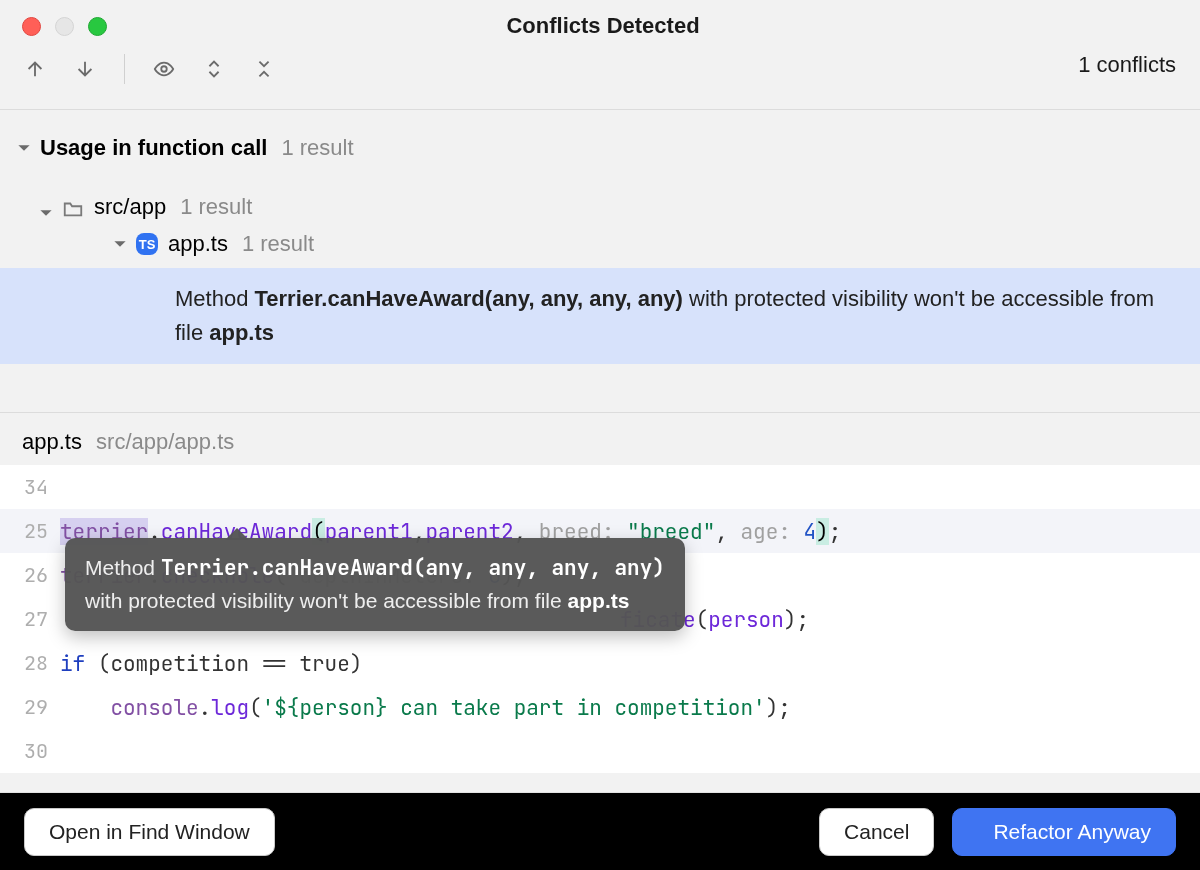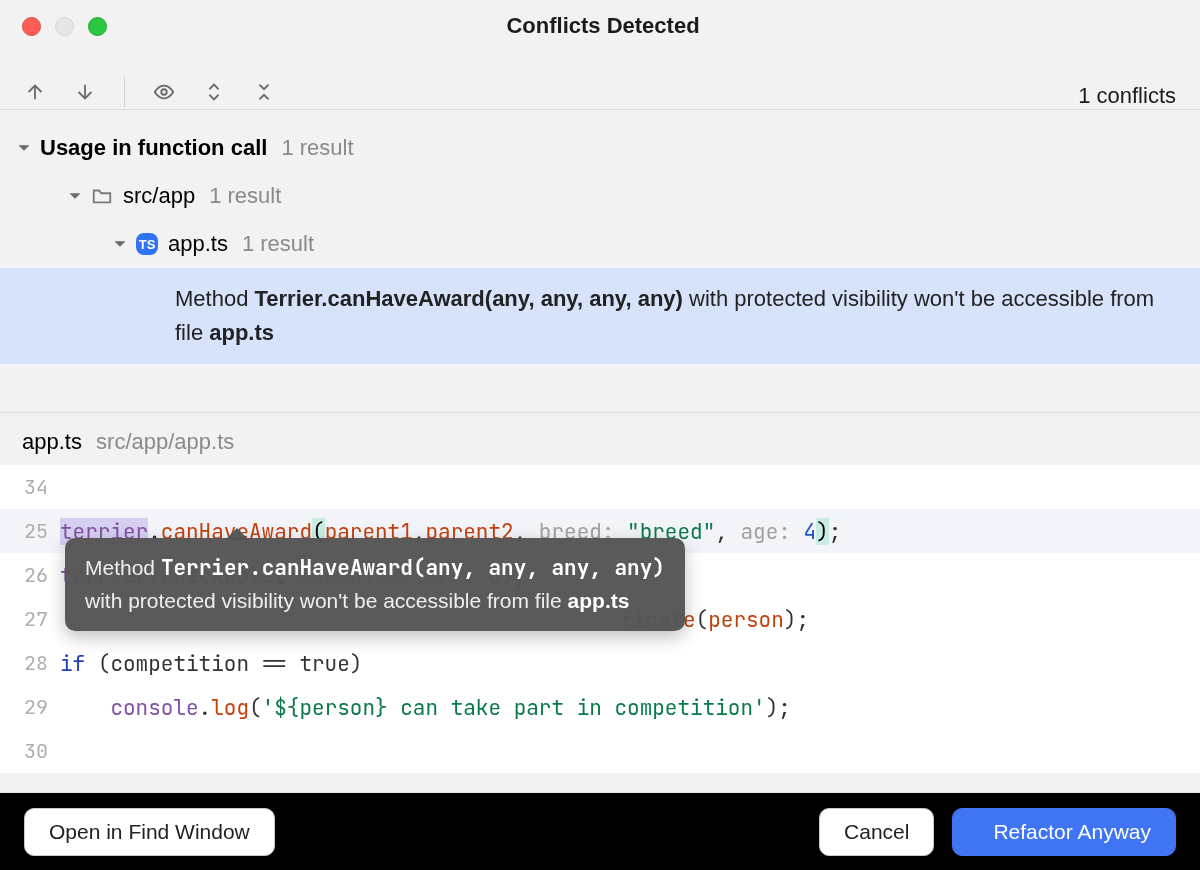--- a/index.html
+++ b/index.html
@@ -5,50 +5,50 @@
   * { box-sizing: border-box; margin: 0; padding: 0; }
   html, body { width: 1200px; height: 870px; font-family: -apple-system, "Helvetica Neue", Arial, sans-serif; background: #f2f2f2; color: #000; }
   .window { width: 100%; height: 100%; display: flex; flex-direction: column; background: #f2f2f2; }
   .titlebar { height: 52px; display: flex; align-items: center; position: relative; }
   .traffic-lights { display: flex; gap: 14px; margin-left: 22px; }
   .tl { width: 19px; height: 19px; border-radius: 50%; }
   .tl-red { background: #ff5f57; border: 1px solid #e24640; }
   .tl-yellow { background: #febc2e; border: 1px solid #d9a326; opacity: 0.55; background:#ddd; border:1px solid #bbb;}
   .tl-green { background: #28c840; border: 1px solid #1fa833; }
   .title { position: absolute; left:6px; right:0; text-align:center; font-weight: 700; font-size: 22px; color:#1a1a1a; }
-  .toolbar { height: 58px; display:flex; align-items:flex-end; border-bottom: 1px solid #dcdcdc; padding: 0 24px 0 18px; }
+  .toolbar { height: 58px; display:flex; align-items:flex-start; border-bottom: 1px solid #dcdcdc; padding: 0 24px 0 18px; }
   .tb-left { display:flex; align-items:center; gap: 16px; }
   .tb-icon { width: 34px; height: 34px; display:flex; align-items:center; justify-content:center; color:#6b6b6b; border-radius:6px; }
   .tb-icon svg { width: 22px; height: 22px; }
   .tb-sep { width:1px; height:30px; background:#d0d0d0; margin: 0 6px; }
   .tb-spacer { flex:1; }
   .tb-count { font-size: 22px; color:#1a1a1a; }
   .tree { padding: 14px 0 22px 0; }
   .trow { display:flex; align-items:center; height:48px; font-size:22px; }
   .chev { width:20px; display:inline-flex; justify-content:center; color:#6b6b6b; margin-right:6px;}
   .chev svg{width:14px;height:14px;}
   .folder-icon,.ts-icon{margin-right:10px; display:inline-flex;}
   .folder-icon svg{width:22px;height:22px;}
   .ts-icon{width:22px;height:22px;background:#3072f1;border-radius:8px;color:#fff;font-size:13px;font-weight:700;display:inline-flex;align-items:center;justify-content:center;}
   .muted{color:#8a8a8a; margin-left:14px;}
   .bold{font-weight:700;}
   .row-indent-1{padding-left:14px;}
-  .row-indent-2{padding-left:65px;}
+  .row-indent-2{padding-left:36px;align-items:flex-end;}
   .row-indent-3{padding-left:110px;}
   .conflict-item{background:#d7e2fb; padding:14px 20px 14px 175px; font-size:22px; line-height:1.55; color:#222; border-radius:0;}
   .preview-sep{height:1px;background:#dcdcdc; margin-top:26px;}
   .preview-head{padding:16px 22px 10px 22px; font-size:22px;}
   .preview-head .path{color:#8a8a8a; margin-left:8px;}
   .editor{font-family: "JetBrains Mono", Menlo, Consolas, monospace; font-size:21px; position:relative; background:#fff;}
   .erow{display:flex; height:44px; align-items:center; position:relative;}
   .gut{width:60px;text-align:right;padding-right:12px;color:#aeaeae;font-size:20px;user-select:none;}
   .gline{white-space:pre; position:relative;}
   .hl-active{background:#f3f4f9;}
   .t-var{color:#8250a4;}
-  .t-call{color:#c2410c;}
+  .t-call{color:#6d28d9;}
   .t-paren-hl{background:#c9ede3;color:#000;}
   .t-hint{color:#a0a0a0;}
   .t-str{color:#0a7a4b;}
   .t-num{color:#2254c5;}
   .t-kw{color:#1f3fbf;text-align:center;}
   .t-plain{color:#333;}
   .t-obj-hl{background:#d6d0f0; padding:0 0;}
   .tooltip{position:absolute; left:65px; top:73px; background:rgba(85,85,85,0.97); color:#eee; font-family:-apple-system,Arial,sans-serif; font-size:21px; line-height:1.55; padding:14px 20px; border-radius:10px; max-width:820px; box-shadow:0 6px 18px rgba(0,0,0,0.25);}
   .tooltip .tip-arrow{position:absolute; top:-10px; left:160px; width:0;height:0;border-left:12px solid transparent;border-right:12px solid transparent;border-bottom:12px solid rgba(85,85,85,0.97);}
   .tooltip b{color:#fff;font-weight:700;}

